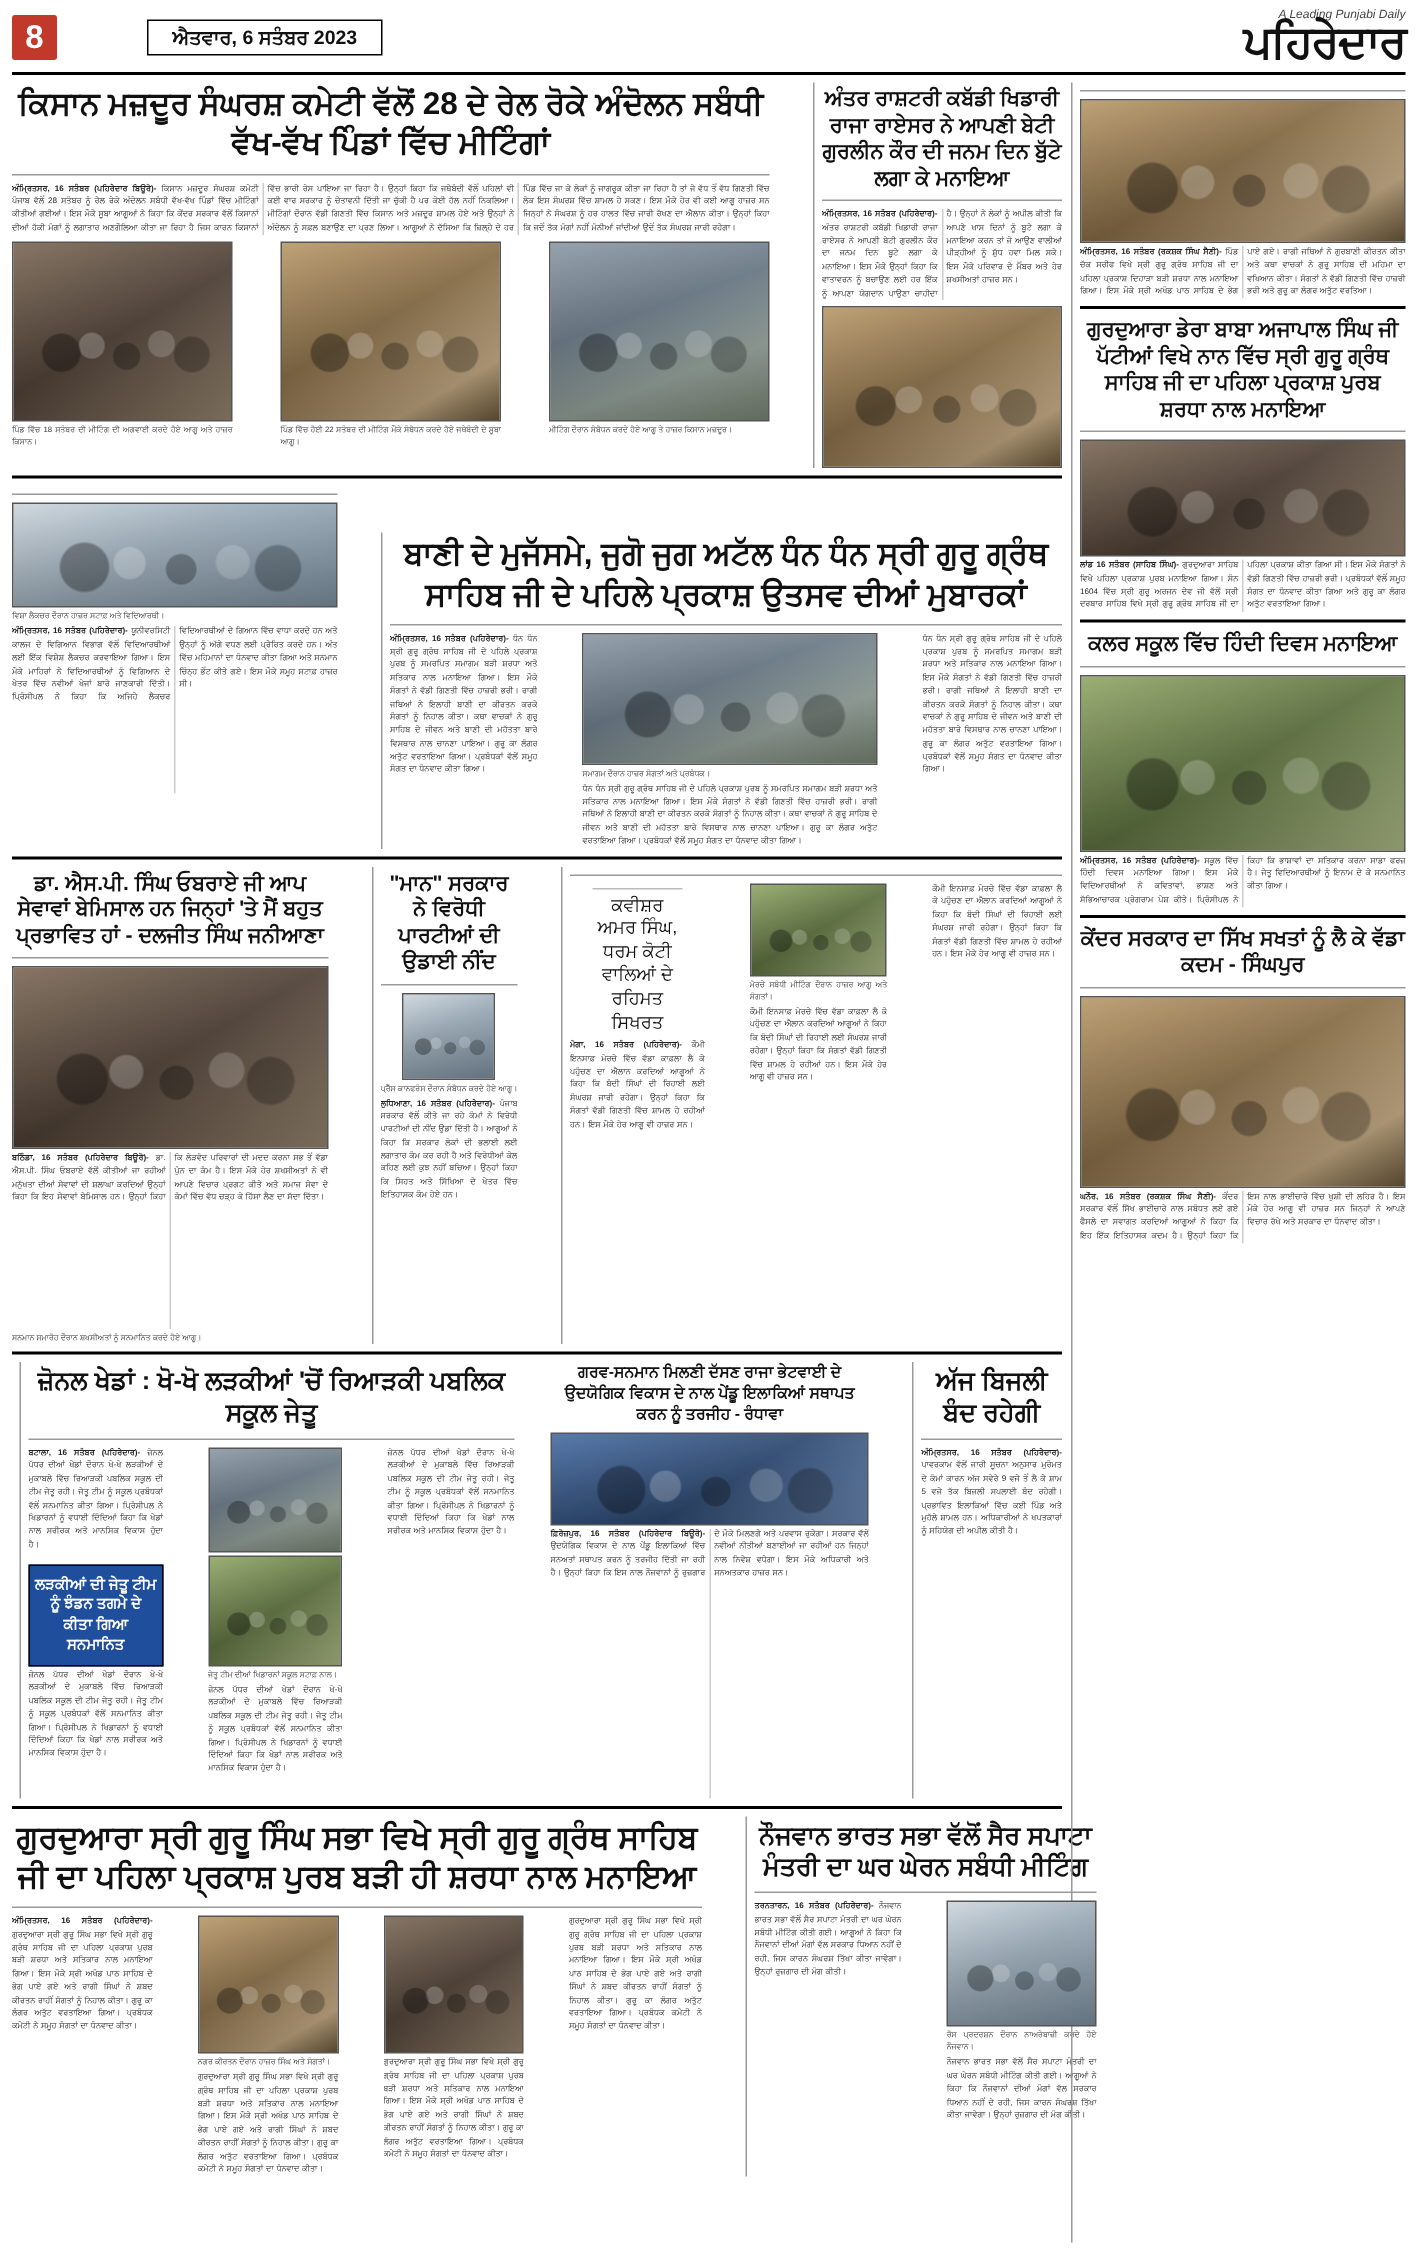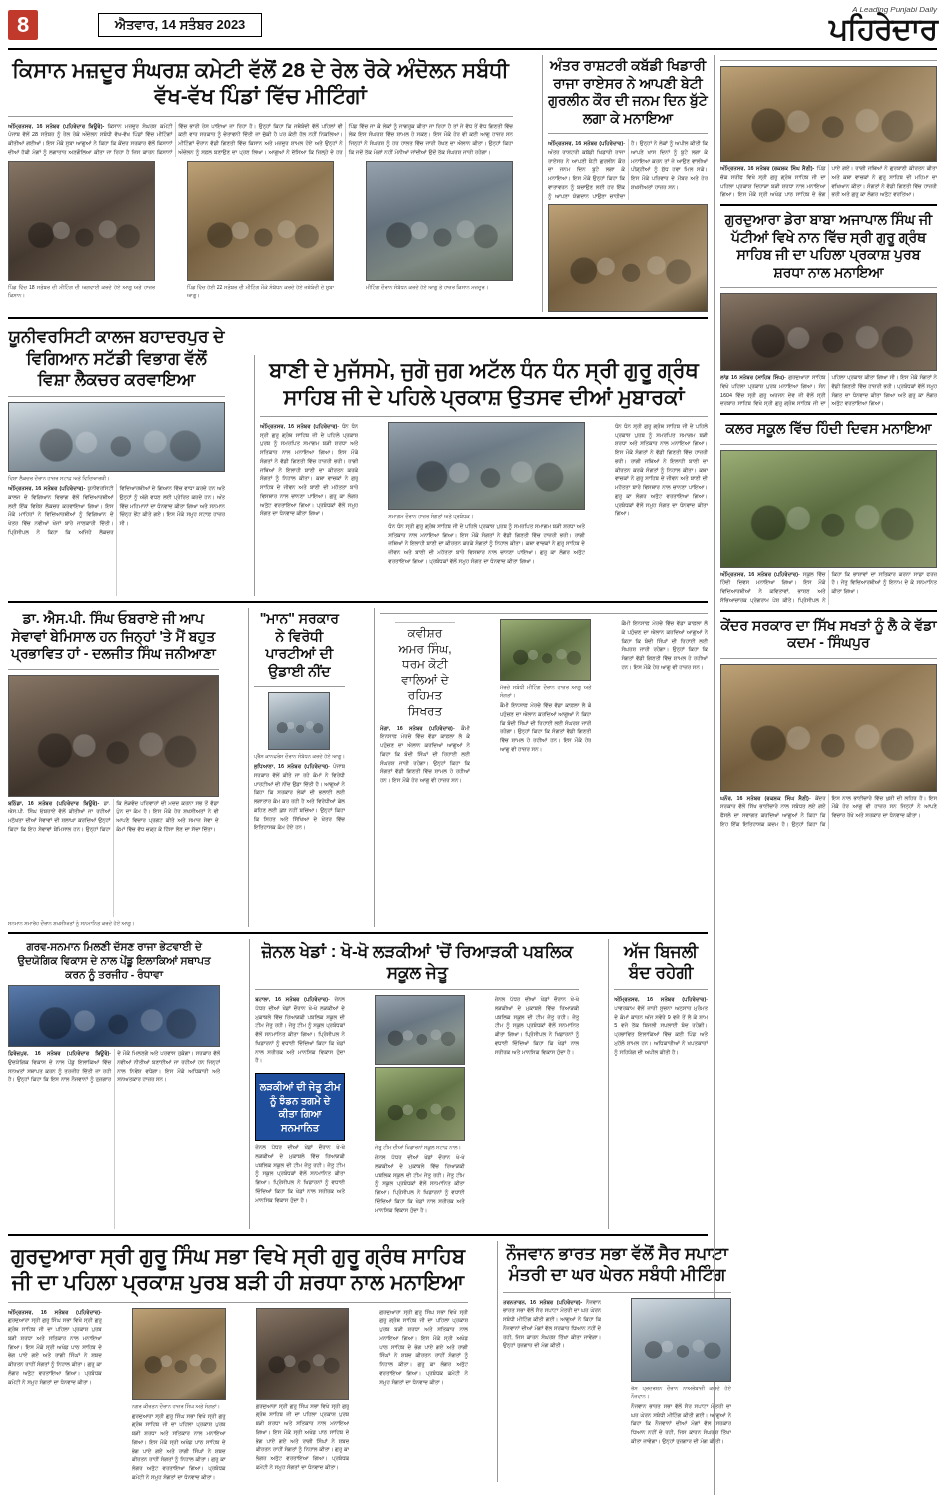--- a/index.html
+++ b/index.html
@@ -95,21 +95,21 @@
   .flexrow { display: flex; gap: 24px; }
 </style>
 </head>
 <body>
 
 <div class="page">
 
   <div class="masthead">
     <div style="display:flex;align-items:center;">
       <div class="page-num">8</div>
-      <div class="date-box">ਐਤਵਾਰ, 14 ਸਤੰਬਰ 2023</div>
+      <div class="date-box">ਐਤਵਾਰ, 6 ਸਤੰਬਰ 2023</div>
     </div>
     <div class="brand">
       <div class="tag">A Leading Punjabi Daily</div>
       <div class="name">ਪਹਿਰੇਦਾਰ</div>
     </div>
   </div>
 
   <div class="layout">
 
     <div class="col-main">
@@ -147,21 +147,20 @@
             <span>ਅੰਤਰ ਰਾਸ਼ਟਰੀ ਕਬੱਡੀ ਖਿਡਾਰੀ ਰਾਜਾ ਰਾਏਸਰ ਨੇ ਆਪਣੀ ਬੇਟੀ ਗੁਰਲੀਨ ਕੌਰ ਦਾ ਜਨਮ ਦਿਨ ਬੂਟੇ ਲਗਾ ਕੇ ਮਨਾਇਆ। ਇਸ ਮੌਕੇ ਉਨ੍ਹਾਂ ਕਿਹਾ ਕਿ ਵਾਤਾਵਰਨ ਨੂੰ ਬਚਾਉਣ ਲਈ ਹਰ ਇੱਕ ਨੂੰ ਆਪਣਾ ਯੋਗਦਾਨ ਪਾਉਣਾ ਚਾਹੀਦਾ ਹੈ। ਉਨ੍ਹਾਂ ਨੇ ਲੋਕਾਂ ਨੂੰ ਅਪੀਲ ਕੀਤੀ ਕਿ ਆਪਣੇ ਖਾਸ ਦਿਨਾਂ ਨੂੰ ਬੂਟੇ ਲਗਾ ਕੇ ਮਨਾਇਆ ਕਰਨ ਤਾਂ ਜੋ ਆਉਣ ਵਾਲੀਆਂ ਪੀੜ੍ਹੀਆਂ ਨੂੰ ਸ਼ੁੱਧ ਹਵਾ ਮਿਲ ਸਕੇ। ਇਸ ਮੌਕੇ ਪਰਿਵਾਰ ਦੇ ਮੈਂਬਰ ਅਤੇ ਹੋਰ ਸ਼ਖਸੀਅਤਾਂ ਹਾਜ਼ਰ ਸਨ।</span>
           </div>
           <div class="photo warm mt4" style="height:108px;"></div>
         </div>
       </div>
 
       <div class="hr-thick"></div>
 
       <div class="flexrow section">
         <div style="width:240px;">
-          <div class="headline sm">ਯੂਨੀਵਰਸਿਟੀ ਕਾਲਜ ਬਹਾਦਰਪੁਰ ਦੇ ਵਿਗਿਆਨ ਸਟੱਡੀ ਵਿਭਾਗ ਵੱਲੋਂ ਵਿਸ਼ਾ ਲੈਕਚਰ ਕਰਵਾਇਆ</div>
           <div class="hr"></div>
           <div class="photo bright" style="height:70px;"></div>
           <div class="cap mt2">ਵਿਸ਼ਾ ਲੈਕਚਰ ਦੌਰਾਨ ਹਾਜ਼ਰ ਸਟਾਫ਼ ਅਤੇ ਵਿਦਿਆਰਥੀ।</div>
           <div class="cols2 body mt2" style="height:112px;">
             <span class="bold">ਅੰਮ੍ਰਿਤਸਰ, 16 ਸਤੰਬਰ (ਪਹਿਰੇਦਾਰ)-</span>
             <span>ਯੂਨੀਵਰਸਿਟੀ ਕਾਲਜ ਦੇ ਵਿਗਿਆਨ ਵਿਭਾਗ ਵੱਲੋਂ ਵਿਦਿਆਰਥੀਆਂ ਲਈ ਇੱਕ ਵਿਸ਼ੇਸ਼ ਲੈਕਚਰ ਕਰਵਾਇਆ ਗਿਆ। ਇਸ ਮੌਕੇ ਮਾਹਿਰਾਂ ਨੇ ਵਿਦਿਆਰਥੀਆਂ ਨੂੰ ਵਿਗਿਆਨ ਦੇ ਖੇਤਰ ਵਿੱਚ ਨਵੀਆਂ ਖੋਜਾਂ ਬਾਰੇ ਜਾਣਕਾਰੀ ਦਿੱਤੀ। ਪ੍ਰਿੰਸੀਪਲ ਨੇ ਕਿਹਾ ਕਿ ਅਜਿਹੇ ਲੈਕਚਰ ਵਿਦਿਆਰਥੀਆਂ ਦੇ ਗਿਆਨ ਵਿੱਚ ਵਾਧਾ ਕਰਦੇ ਹਨ ਅਤੇ ਉਨ੍ਹਾਂ ਨੂੰ ਅੱਗੇ ਵਧਣ ਲਈ ਪ੍ਰੇਰਿਤ ਕਰਦੇ ਹਨ। ਅੰਤ ਵਿੱਚ ਮਹਿਮਾਨਾਂ ਦਾ ਧੰਨਵਾਦ ਕੀਤਾ ਗਿਆ ਅਤੇ ਸਨਮਾਨ ਚਿੰਨ੍ਹ ਭੇਂਟ ਕੀਤੇ ਗਏ। ਇਸ ਮੌਕੇ ਸਮੂਹ ਸਟਾਫ਼ ਹਾਜ਼ਰ ਸੀ।</span>
           </div>
         </div>
 
         <div style="width:454px;border-left:1px solid #999;padding-left:5px;margin-left:5px;margin-top:31px;">
@@ -223,29 +222,20 @@
               <div class="body mt2">ਕੌਮੀ ਇਨਸਾਫ਼ ਮੋਰਚੇ ਵਿੱਚ ਵੱਡਾ ਕਾਫ਼ਲਾ ਲੈ ਕੇ ਪਹੁੰਚਣ ਦਾ ਐਲਾਨ ਕਰਦਿਆਂ ਆਗੂਆਂ ਨੇ ਕਿਹਾ ਕਿ ਬੰਦੀ ਸਿੰਘਾਂ ਦੀ ਰਿਹਾਈ ਲਈ ਸੰਘਰਸ਼ ਜਾਰੀ ਰਹੇਗਾ। ਉਨ੍ਹਾਂ ਕਿਹਾ ਕਿ ਸੰਗਤਾਂ ਵੱਡੀ ਗਿਣਤੀ ਵਿੱਚ ਸ਼ਾਮਲ ਹੋ ਰਹੀਆਂ ਹਨ। ਇਸ ਮੌਕੇ ਹੋਰ ਆਗੂ ਵੀ ਹਾਜ਼ਰ ਸਨ।</div>
             </div>
             <div style="width:104px;margin-left:6px;" class="body">ਕੌਮੀ ਇਨਸਾਫ਼ ਮੋਰਚੇ ਵਿੱਚ ਵੱਡਾ ਕਾਫ਼ਲਾ ਲੈ ਕੇ ਪਹੁੰਚਣ ਦਾ ਐਲਾਨ ਕਰਦਿਆਂ ਆਗੂਆਂ ਨੇ ਕਿਹਾ ਕਿ ਬੰਦੀ ਸਿੰਘਾਂ ਦੀ ਰਿਹਾਈ ਲਈ ਸੰਘਰਸ਼ ਜਾਰੀ ਰਹੇਗਾ। ਉਨ੍ਹਾਂ ਕਿਹਾ ਕਿ ਸੰਗਤਾਂ ਵੱਡੀ ਗਿਣਤੀ ਵਿੱਚ ਸ਼ਾਮਲ ਹੋ ਰਹੀਆਂ ਹਨ। ਇਸ ਮੌਕੇ ਹੋਰ ਆਗੂ ਵੀ ਹਾਜ਼ਰ ਸਨ।</div>
           </div>
         </div>
       </div>
 
       <div class="hr-thick"></div>
 
       <div class="flexrow section">
-        <div style="width:240px;">
-          <div class="kicker">ਗਰਵ-ਸਨਮਾਨ ਮਿਲਣੀ ਦੱਸਣ ਰਾਜਾ ਭੇਟਵਾਈ ਦੇ ਉਦਯੋਗਿਕ ਵਿਕਾਸ ਦੇ ਨਾਲ ਪੇਂਡੂ ਇਲਾਕਿਆਂ ਸਥਾਪਤ ਕਰਨ ਨੂੰ ਤਰਜੀਹ - ਰੰਧਾਵਾ</div>
-          <div class="photo blue" style="height:62px;"></div>
-          <div class="cols2 body mt2" style="height:180px;">
-            <span class="bold">ਫ਼ਿਰੋਜ਼ਪੁਰ, 16 ਸਤੰਬਰ (ਪਹਿਰੇਦਾਰ ਬਿਊਰੋ)-</span>
-            <span>ਉਦਯੋਗਿਕ ਵਿਕਾਸ ਦੇ ਨਾਲ ਪੇਂਡੂ ਇਲਾਕਿਆਂ ਵਿੱਚ ਸਨਅਤਾਂ ਸਥਾਪਤ ਕਰਨ ਨੂੰ ਤਰਜੀਹ ਦਿੱਤੀ ਜਾ ਰਹੀ ਹੈ। ਉਨ੍ਹਾਂ ਕਿਹਾ ਕਿ ਇਸ ਨਾਲ ਨੌਜਵਾਨਾਂ ਨੂੰ ਰੁਜ਼ਗਾਰ ਦੇ ਮੌਕੇ ਮਿਲਣਗੇ ਅਤੇ ਪਰਵਾਸ ਰੁਕੇਗਾ। ਸਰਕਾਰ ਵੱਲੋਂ ਨਵੀਆਂ ਨੀਤੀਆਂ ਬਣਾਈਆਂ ਜਾ ਰਹੀਆਂ ਹਨ ਜਿਨ੍ਹਾਂ ਨਾਲ ਨਿਵੇਸ਼ ਵਧੇਗਾ। ਇਸ ਮੌਕੇ ਅਧਿਕਾਰੀ ਅਤੇ ਸਨਅਤਕਾਰ ਹਾਜ਼ਰ ਸਨ।</span>
-          </div>
-        </div>
-
         <div style="width:330px;border-left:1px solid #999;padding-left:5px;margin-left:5px;">
           <div class="headline sm">ਜ਼ੋਨਲ ਖੇਡਾਂ : ਖੋ-ਖੋ ਲੜਕੀਆਂ 'ਚੋਂ ਰਿਆੜਕੀ ਪਬਲਿਕ ਸਕੂਲ ਜੇਤੂ</div>
           <div class="hr"></div>
           <div class="flexrow">
             <div style="width:106px;">
               <div class="body" style="height:74px;overflow:hidden;">
                 <span class="bold">ਬਟਾਲਾ, 16 ਸਤੰਬਰ (ਪਹਿਰੇਦਾਰ)-</span>
                 <span>ਜ਼ੋਨਲ ਪੱਧਰ ਦੀਆਂ ਖੇਡਾਂ ਦੌਰਾਨ ਖੋ-ਖੋ ਲੜਕੀਆਂ ਦੇ ਮੁਕਾਬਲੇ ਵਿੱਚ ਰਿਆੜਕੀ ਪਬਲਿਕ ਸਕੂਲ ਦੀ ਟੀਮ ਜੇਤੂ ਰਹੀ। ਜੇਤੂ ਟੀਮ ਨੂੰ ਸਕੂਲ ਪ੍ਰਬੰਧਕਾਂ ਵੱਲੋਂ ਸਨਮਾਨਿਤ ਕੀਤਾ ਗਿਆ। ਪ੍ਰਿੰਸੀਪਲ ਨੇ ਖਿਡਾਰਨਾਂ ਨੂੰ ਵਧਾਈ ਦਿੰਦਿਆਂ ਕਿਹਾ ਕਿ ਖੇਡਾਂ ਨਾਲ ਸਰੀਰਕ ਅਤੇ ਮਾਨਸਿਕ ਵਿਕਾਸ ਹੁੰਦਾ ਹੈ।</span>
               </div>
               <div class="boxed center mt4" style="background:#1f4e9c;color:#fff;font-size:10px;font-weight:bold;line-height:1.35;padding:6px 3px;">ਲੜਕੀਆਂ ਦੀ ਜੇਤੂ ਟੀਮ ਨੂੰ ਝੰਡਨ ਤਗਮੇ ਦੇ ਕੀਤਾ ਗਿਆ ਸਨਮਾਨਿਤ</div>
@@ -254,20 +244,29 @@
             <div style="width:106px;margin-left:6px;">
               <div class="photo" style="height:70px;"></div>
               <div class="photo green mt2" style="height:74px;"></div>
               <div class="cap mt2">ਜੇਤੂ ਟੀਮ ਦੀਆਂ ਖਿਡਾਰਨਾਂ ਸਕੂਲ ਸਟਾਫ਼ ਨਾਲ।</div>
               <div class="body mt2">ਜ਼ੋਨਲ ਪੱਧਰ ਦੀਆਂ ਖੇਡਾਂ ਦੌਰਾਨ ਖੋ-ਖੋ ਲੜਕੀਆਂ ਦੇ ਮੁਕਾਬਲੇ ਵਿੱਚ ਰਿਆੜਕੀ ਪਬਲਿਕ ਸਕੂਲ ਦੀ ਟੀਮ ਜੇਤੂ ਰਹੀ। ਜੇਤੂ ਟੀਮ ਨੂੰ ਸਕੂਲ ਪ੍ਰਬੰਧਕਾਂ ਵੱਲੋਂ ਸਨਮਾਨਿਤ ਕੀਤਾ ਗਿਆ। ਪ੍ਰਿੰਸੀਪਲ ਨੇ ਖਿਡਾਰਨਾਂ ਨੂੰ ਵਧਾਈ ਦਿੰਦਿਆਂ ਕਿਹਾ ਕਿ ਖੇਡਾਂ ਨਾਲ ਸਰੀਰਕ ਅਤੇ ਮਾਨਸਿਕ ਵਿਕਾਸ ਹੁੰਦਾ ਹੈ।</div>
             </div>
             <div style="width:100px;margin-left:6px;" class="body">ਜ਼ੋਨਲ ਪੱਧਰ ਦੀਆਂ ਖੇਡਾਂ ਦੌਰਾਨ ਖੋ-ਖੋ ਲੜਕੀਆਂ ਦੇ ਮੁਕਾਬਲੇ ਵਿੱਚ ਰਿਆੜਕੀ ਪਬਲਿਕ ਸਕੂਲ ਦੀ ਟੀਮ ਜੇਤੂ ਰਹੀ। ਜੇਤੂ ਟੀਮ ਨੂੰ ਸਕੂਲ ਪ੍ਰਬੰਧਕਾਂ ਵੱਲੋਂ ਸਨਮਾਨਿਤ ਕੀਤਾ ਗਿਆ। ਪ੍ਰਿੰਸੀਪਲ ਨੇ ਖਿਡਾਰਨਾਂ ਨੂੰ ਵਧਾਈ ਦਿੰਦਿਆਂ ਕਿਹਾ ਕਿ ਖੇਡਾਂ ਨਾਲ ਸਰੀਰਕ ਅਤੇ ਮਾਨਸਿਕ ਵਿਕਾਸ ਹੁੰਦਾ ਹੈ।</div>
           </div>
         </div>
 
+        <div style="width:240px;">
+          <div class="kicker">ਗਰਵ-ਸਨਮਾਨ ਮਿਲਣੀ ਦੱਸਣ ਰਾਜਾ ਭੇਟਵਾਈ ਦੇ ਉਦਯੋਗਿਕ ਵਿਕਾਸ ਦੇ ਨਾਲ ਪੇਂਡੂ ਇਲਾਕਿਆਂ ਸਥਾਪਤ ਕਰਨ ਨੂੰ ਤਰਜੀਹ - ਰੰਧਾਵਾ</div>
+          <div class="photo blue" style="height:62px;"></div>
+          <div class="cols2 body mt2" style="height:180px;">
+            <span class="bold">ਫ਼ਿਰੋਜ਼ਪੁਰ, 16 ਸਤੰਬਰ (ਪਹਿਰੇਦਾਰ ਬਿਊਰੋ)-</span>
+            <span>ਉਦਯੋਗਿਕ ਵਿਕਾਸ ਦੇ ਨਾਲ ਪੇਂਡੂ ਇਲਾਕਿਆਂ ਵਿੱਚ ਸਨਅਤਾਂ ਸਥਾਪਤ ਕਰਨ ਨੂੰ ਤਰਜੀਹ ਦਿੱਤੀ ਜਾ ਰਹੀ ਹੈ। ਉਨ੍ਹਾਂ ਕਿਹਾ ਕਿ ਇਸ ਨਾਲ ਨੌਜਵਾਨਾਂ ਨੂੰ ਰੁਜ਼ਗਾਰ ਦੇ ਮੌਕੇ ਮਿਲਣਗੇ ਅਤੇ ਪਰਵਾਸ ਰੁਕੇਗਾ। ਸਰਕਾਰ ਵੱਲੋਂ ਨਵੀਆਂ ਨੀਤੀਆਂ ਬਣਾਈਆਂ ਜਾ ਰਹੀਆਂ ਹਨ ਜਿਨ੍ਹਾਂ ਨਾਲ ਨਿਵੇਸ਼ ਵਧੇਗਾ। ਇਸ ਮੌਕੇ ਅਧਿਕਾਰੀ ਅਤੇ ਸਨਅਤਕਾਰ ਹਾਜ਼ਰ ਸਨ।</span>
+          </div>
+        </div>
+
         <div style="width:112px;border-left:1px solid #999;padding-left:5px;margin-left:5px;">
           <div class="headline sm">ਅੱਜ ਬਿਜਲੀ ਬੰਦ ਰਹੇਗੀ</div>
           <div class="hr"></div>
           <div class="body">
             <span class="bold">ਅੰਮ੍ਰਿਤਸਰ, 16 ਸਤੰਬਰ (ਪਹਿਰੇਦਾਰ)-</span>
             <span>ਪਾਵਰਕਾਮ ਵੱਲੋਂ ਜਾਰੀ ਸੂਚਨਾ ਅਨੁਸਾਰ ਮੁਰੰਮਤ ਦੇ ਕੰਮਾਂ ਕਾਰਨ ਅੱਜ ਸਵੇਰੇ 9 ਵਜੇ ਤੋਂ ਲੈ ਕੇ ਸ਼ਾਮ 5 ਵਜੇ ਤੱਕ ਬਿਜਲੀ ਸਪਲਾਈ ਬੰਦ ਰਹੇਗੀ। ਪ੍ਰਭਾਵਿਤ ਇਲਾਕਿਆਂ ਵਿੱਚ ਕਈ ਪਿੰਡ ਅਤੇ ਮੁਹੱਲੇ ਸ਼ਾਮਲ ਹਨ। ਅਧਿਕਾਰੀਆਂ ਨੇ ਖਪਤਕਾਰਾਂ ਨੂੰ ਸਹਿਯੋਗ ਦੀ ਅਪੀਲ ਕੀਤੀ ਹੈ।</span>
           </div>
         </div>
       </div>
 

